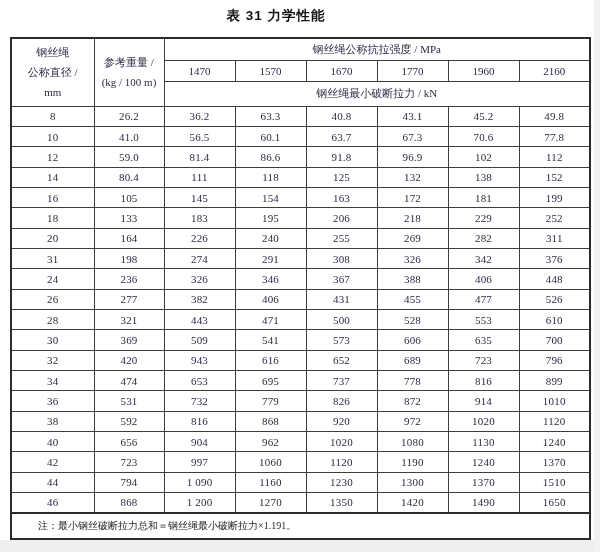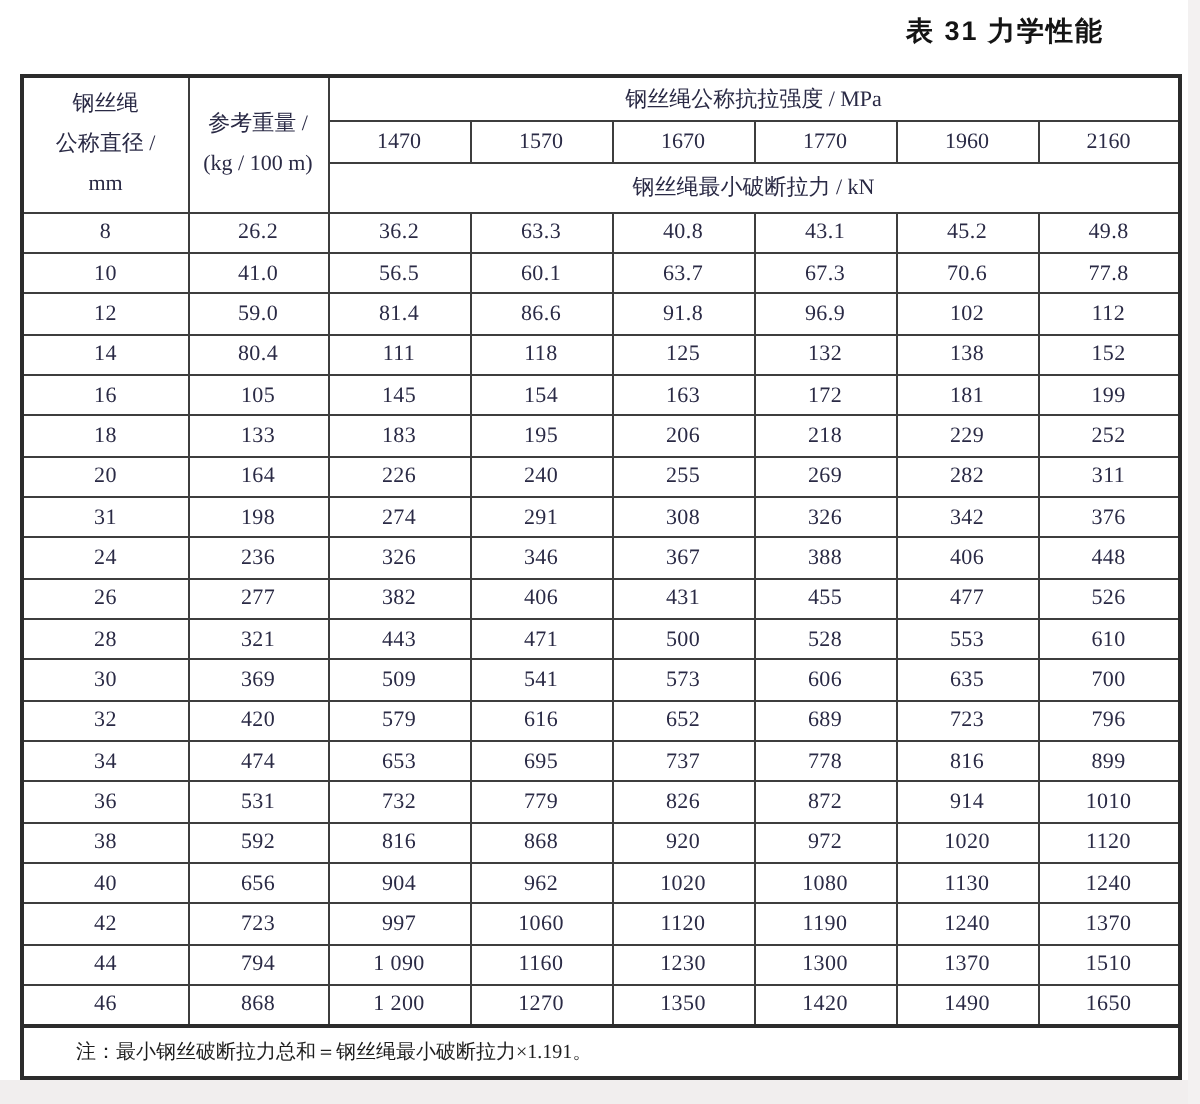--- a/index.html
+++ b/index.html
@@ -11,21 +11,21 @@
   .scan-edge-bottom {
     position:absolute; left:0; top:540px; width:600px; height:12px;
     background:#f1eeee;
   }
   .scan-edge-right {
     position:absolute; left:594px; top:0; width:6px; height:552px;
     background:#f3f1f1;
   }
   .doc-title {
     position:absolute; left:0; top:7px; width:552px; height:20px;
-    text-align:right; font-weight:bold; font-size:13.5px; color:#141414;
+    text-align:center; font-weight:bold; font-size:13.5px; color:#141414;
     font-family:"Liberation Sans","DejaVu Sans",sans-serif;
     letter-spacing:1px;
   }
   table.props {
     position:absolute; left:10px; top:37px; width:579px;
     border-collapse:collapse; table-layout:fixed;
     border:2px solid #2b2b2b;
   }
   table.props td {
     border:1px solid #3d3d3d;
@@ -207,21 +207,21 @@
         <td>509</td>
         <td>541</td>
         <td>573</td>
         <td>606</td>
         <td>635</td>
         <td>700</td>
       </tr>
       <tr>
         <td>32</td>
         <td>420</td>
-        <td>579</td>
+        <td>943</td>
         <td>616</td>
         <td>652</td>
         <td>689</td>
         <td>723</td>
         <td>796</td>
       </tr>
       <tr>
         <td>34</td>
         <td>474</td>
         <td>653</td>

